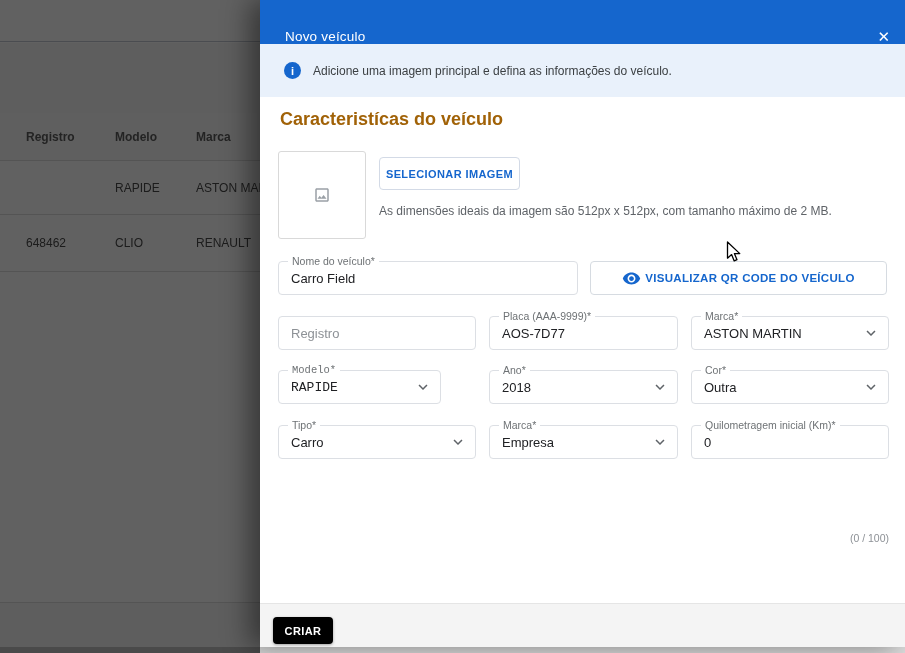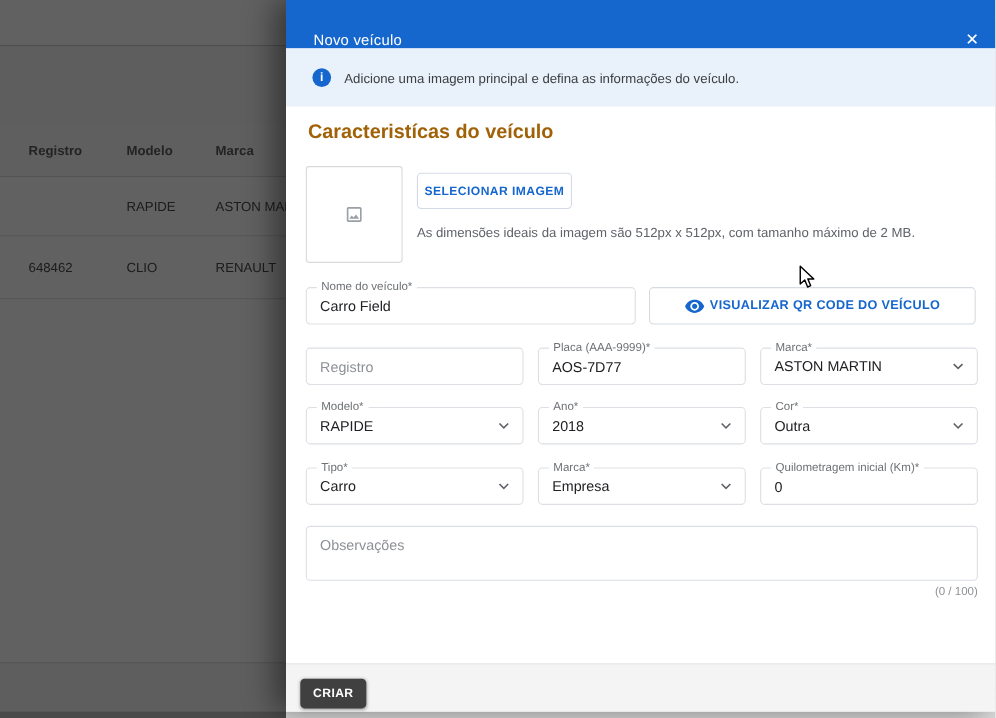--- a/index.html
+++ b/index.html
@@ -49,21 +49,21 @@
   .f input::placeholder { color:#8d9196; opacity:1; }
   .chev { position:absolute; right:8px; top:50%; transform:translateY(-50%); width:18px; height:18px; }
 
   .qr-btn { position:absolute; left:330px; top:164px; width:297px; height:34px; background:#fff; border:1px solid #d6dbe1; border-radius:4px; display:flex; align-items:center; justify-content:center; gap:4px; color:#1566cd; font-size:11.5px; font-weight:bold; letter-spacing:.3px; font-family:inherit; cursor:pointer; }
 
   .obs { position:absolute; left:18px; top:381px; width:611px; height:50px; border:1px solid #dcdfe4; border-radius:4px; resize:none; outline:none; font-family:inherit; font-size:13px; color:#202124; padding:9px 12px; }
   .obs::placeholder { color:#8d9196; opacity:1; }
   .obs-counter { position:absolute; right:16px; top:435px; font-size:10.5px; color:#8d9196; }
 
   .modal-footer { position:absolute; left:0; top:603px; width:100%; height:44px; background:#f4f4f4; border-top:1px solid #e5e5e5; }
-  .create-btn { position:absolute; left:13px; top:13px; width:60px; height:27px; background:#404040; color:#fff; border:none; border-radius:4px; font-size:11px; font-weight:bold; letter-spacing:.4px; font-family:inherit; box-shadow:0 1px 3px rgba(0,0,0,.35); cursor:pointer; }
+  .create-btn { position:absolute; left:13px; top:13px; width:60px; height:27px; background:#000000; color:#fff; border:none; border-radius:4px; font-size:11px; font-weight:bold; letter-spacing:.4px; font-family:inherit; box-shadow:0 1px 3px rgba(0,0,0,.35); cursor:pointer; }
 
   .cursor { position:absolute; left:726px; top:241px; z-index:5; pointer-events:none; }
 </style>
 </head>
 <body>
 
 <div class="screen">
 
   <div class="bg">
     <div class="bg-appbar"></div>
@@ -135,21 +135,21 @@
         <input value="AOS-7D77" style="">
       </div>
       <div class="f" style="left:431px; top:219px; width:198px;">
         <span class="fl">Marca*</span>
         <span class="fv">ASTON MARTIN</span>
         <svg class="chev" viewBox="0 0 24 24" fill="#5f6368">
             <path d="M16.59 8.59L12 13.17 7.41 8.59 6 10l6 6 6-6z"></path>
           </svg>
       </div>
 
-      <div class="f" style="left:18px; top:273px; width:198px;">
+      <div class="f" style="left:18px; top:273px; width:163px;font-family:Liberation Mono, monospace;">
         <span class="fl">Modelo*</span>
         <span class="fv">RAPIDE</span>
         <svg class="chev" viewBox="0 0 24 24" fill="#5f6368">
             <path d="M16.59 8.59L12 13.17 7.41 8.59 6 10l6 6 6-6z"></path>
           </svg>
       </div>
       <div class="f" style="left:229px; top:273px; width:189px;">
         <span class="fl">Ano*</span>
         <span class="fv">2018</span>
         <svg class="chev" viewBox="0 0 24 24" fill="#5f6368">
@@ -176,21 +176,20 @@
         <span class="fv">Empresa</span>
         <svg class="chev" viewBox="0 0 24 24" fill="#5f6368">
             <path d="M16.59 8.59L12 13.17 7.41 8.59 6 10l6 6 6-6z"></path>
           </svg>
       </div>
       <div class="f" style="left:431px; top:328px; width:198px;">
         <span class="fl">Quilometragem inicial (Km)*</span>
         <input value="0" style="">
       </div>
 
-      <textarea class="obs" placeholder="Observações" style=""></textarea>
       <div class="obs-counter">(0 / 100)</div>
     </div>
 
     <div class="modal-footer">
       <button class="create-btn">CRIAR</button>
     </div>
   </div>
 
   <svg class="cursor" width="15" height="22" viewBox="0 0 15 22">
     <path d="M1.5 1 L1.5 17.2 L5.6 13.6 L8.2 19.9 L11 18.7 L8.4 12.6 L13.8 12.6 Z" fill="#ffffff" stroke="#000000" stroke-width="1.3" stroke-linejoin="round"></path>

